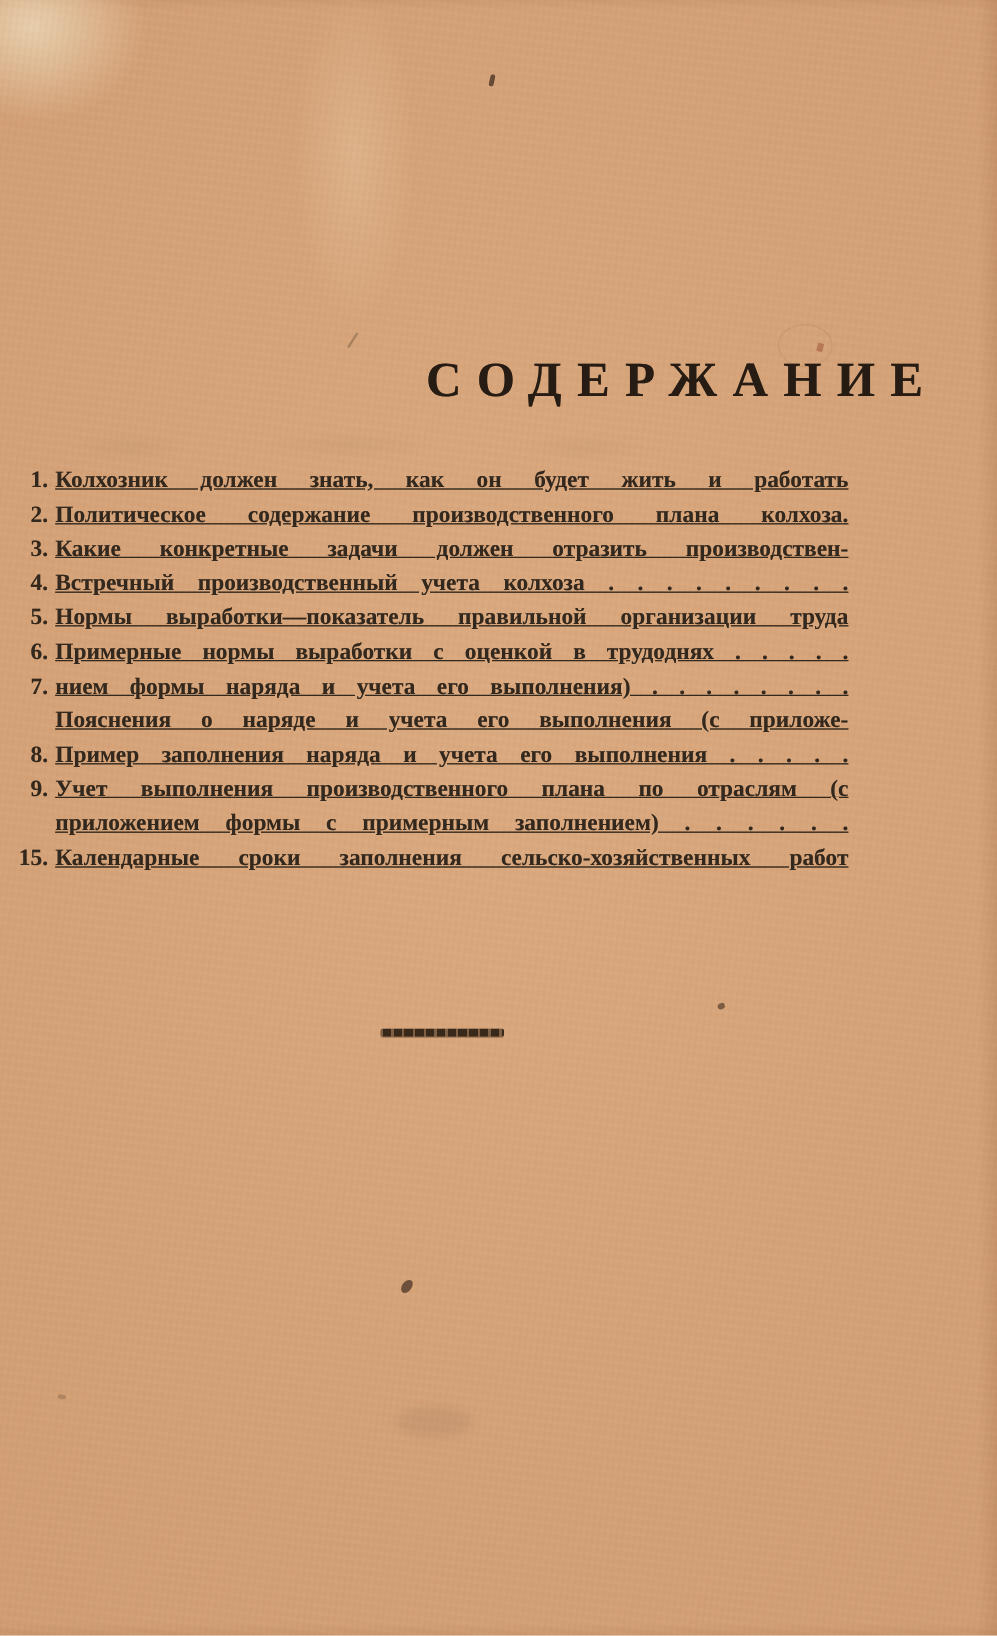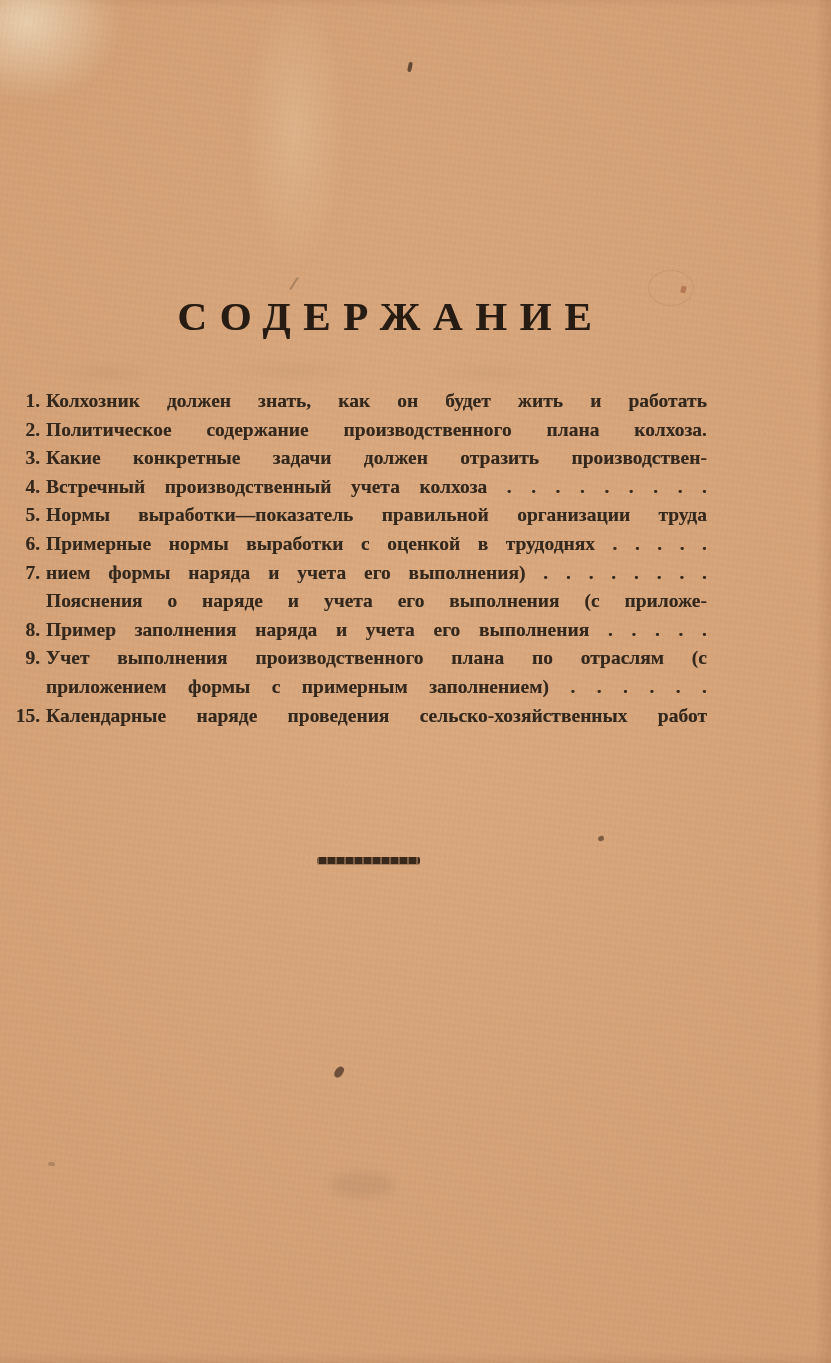--- a/index.html
+++ b/index.html
@@ -15,21 +15,21 @@
       repeating-linear-gradient(7deg, rgba(255,235,205,.035) 0 3px, rgba(0,0,0,0) 3px 7px),
       radial-gradient(130px 110px at 28px 22px, rgba(235,214,182,.85), rgba(235,214,182,0) 72%),
       radial-gradient(70px 190px at 295px 130px, rgba(233,204,166,.38), rgba(233,204,166,0) 72%),
       linear-gradient(to left, rgba(146,94,56,.20), rgba(146,94,56,0) 16px),
       linear-gradient(to top, rgba(146,94,56,.14), rgba(146,94,56,0) 10px),
       linear-gradient(to bottom, rgba(146,94,56,.10), rgba(146,94,56,0) 8px),
       radial-gradient(120% 100% at 50% 45%, rgba(255,231,197,.10), rgba(118,70,36,.12));
   }
   .title{
     position:absolute;top:292px;left:0;width:782px;
-    text-align:center;
+    text-align:right;
     font-size:41px;font-weight:700;color:#261c13;
     letter-spacing:.31em;white-space:nowrap;
     text-shadow:0 0 .5px rgba(38,28,19,.6);
   }
   .str-label{
     position:absolute;top:354px;left:0;width:733px;
     text-align:right;font-size:20px;color:#3a2c1f;
     letter-spacing:.02em;
   }
   .toc{
@@ -39,20 +39,21 @@
   }
   .toc-item{position:relative;padding-left:46px;}
   .toc-item .num{
     position:absolute;left:0;top:0;width:40px;
     text-align:right;display:block;
   }
   .tl{
     text-align:justify;
     text-align-last:justify;
     word-spacing:1px;
+    text-decoration:underline;
   }
   .rule{
     position:absolute;top:857px;left:317px;width:103px;height:7px;
     background:#38291a;
     background-image:repeating-linear-gradient(90deg, rgba(215,162,119,.45) 0 2px, rgba(0,0,0,0) 2px 9px);
     border-radius:2px;
     box-shadow:0 1px 0 rgba(90,60,35,.35);
   }
   
   .speck-a{position:absolute;left:408px;top:62px;width:4px;height:10px;background:#4a3525;border-radius:2px;transform:rotate(12deg);opacity:.8;}
@@ -127,21 +128,21 @@
     </div>
 
     <div class="toc-item">
       <span class="num">9.</span>
       <div class="tl">Учет выполнения производственного плана по отраслям (с</div>
       <div class="tl">приложением формы с примерным заполнением) . . . . . .</div>
     </div>
 
     <div class="toc-item">
       <span class="num">15.</span>
-      <div class="tl">Календарные наряде проведения сельско-хозяйственных работ</div>
+      <div class="tl">Календарные сроки заполнения сельско-хозяйственных работ</div>
     </div>
 
   </div>
 
   <div class="rule"></div>
 
   <div class="speck-b"></div>
   <div class="speck-c"></div>
   <div class="smudge-d"></div>
   <div class="speck-e"></div>

